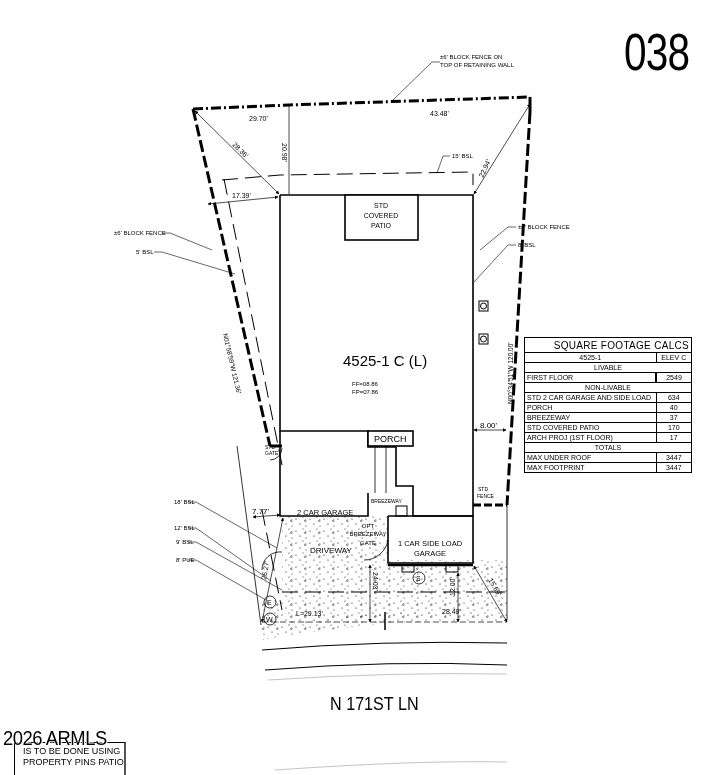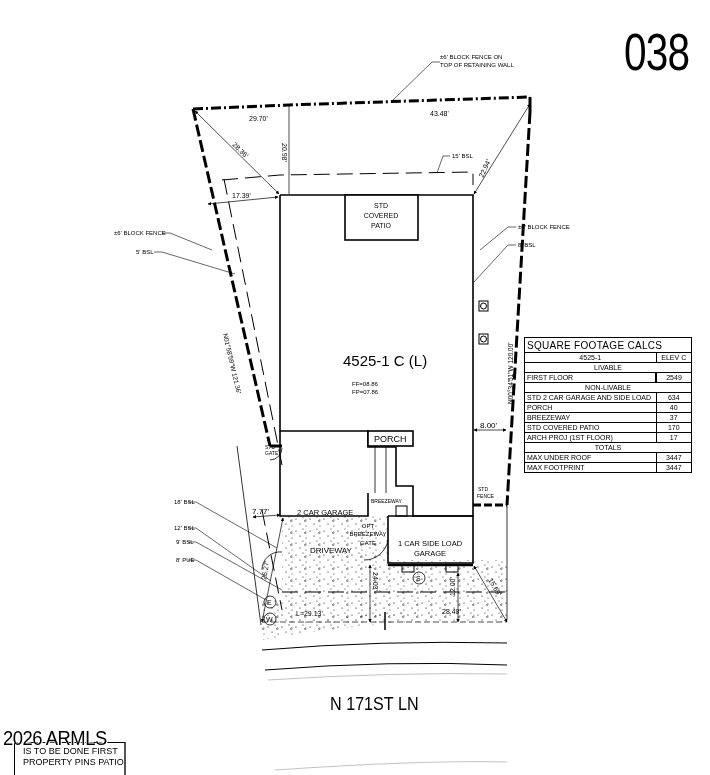--- a/index.html
+++ b/index.html
@@ -8,21 +8,21 @@
     svg { position: absolute; left: 0; top: 0; }
     svg text { font-family: "Liberation Sans", sans-serif; fill: #000; }
     .lot-number { position: absolute; left: 624px; top: 22px; font-size: 52px;
                   font-family: "Liberation Sans", sans-serif; transform: scaleX(0.78);
                   transform-origin: left top; letter-spacing: -1px; }
     .street { position: absolute; left: 330px; top: 693px; font-size: 19px;
               transform: scaleX(0.85); transform-origin: left top; }
     .calc-table { position: absolute; left: 524px; top: 337px; width: 168px;
                   border-collapse: collapse; font-size: 7px; line-height: 9px; }
     .calc-table td { border: 1px solid #000; padding: 0 2px; height: 9px; white-space: nowrap; }
-    .calc-table .title td { font-size: 10px; height: 14px; text-align: left; letter-spacing: 0.3px; }
+    .calc-table .title td { font-size: 10px; height: 14px; text-align: right; letter-spacing: 0.3px; }
     .calc-table .center { text-align: center; }
     .calc-table .val { text-align: center; width: 30px; }
     .calc-table .val-first { text-align: center; width: 30px; border-left: 2px solid #000; }
     .note-box { position: absolute; left: 14px; top: 742px; width: 112px; height: 34px;
                 border: 1px solid #000; border-right: 2px solid #555; border-bottom: none;
                 font-size: 9px; line-height: 11px; padding: 3px 0 0 8px; box-sizing: border-box; }
     .watermark { position: absolute; left: 3px; top: 728px; font-size: 20px; letter-spacing: -0.5px;
                  color: #000; transform: scaleX(0.92); transform-origin: left top; line-height: 20px;
                  text-shadow: 1px 1px 0 #fff, -1px -1px 0 #fff; }
   </style>
@@ -247,16 +247,16 @@
   <tr>
     <td>MAX FOOTPRINT</td>
     <td class="val">3447</td>
   </tr>
 </tbody>
   </table>
 
 <div class="street">N 171ST LN</div>
 
 <div class="note-box">
-  <div>IS TO BE DONE FIRST</div>
+  <div>IS TO BE DONE USING</div>
   <div>PROPERTY PINS PATIO</div>
 </div>
 <div class="watermark">2026 ARMLS</div>
 
 </body></html>

